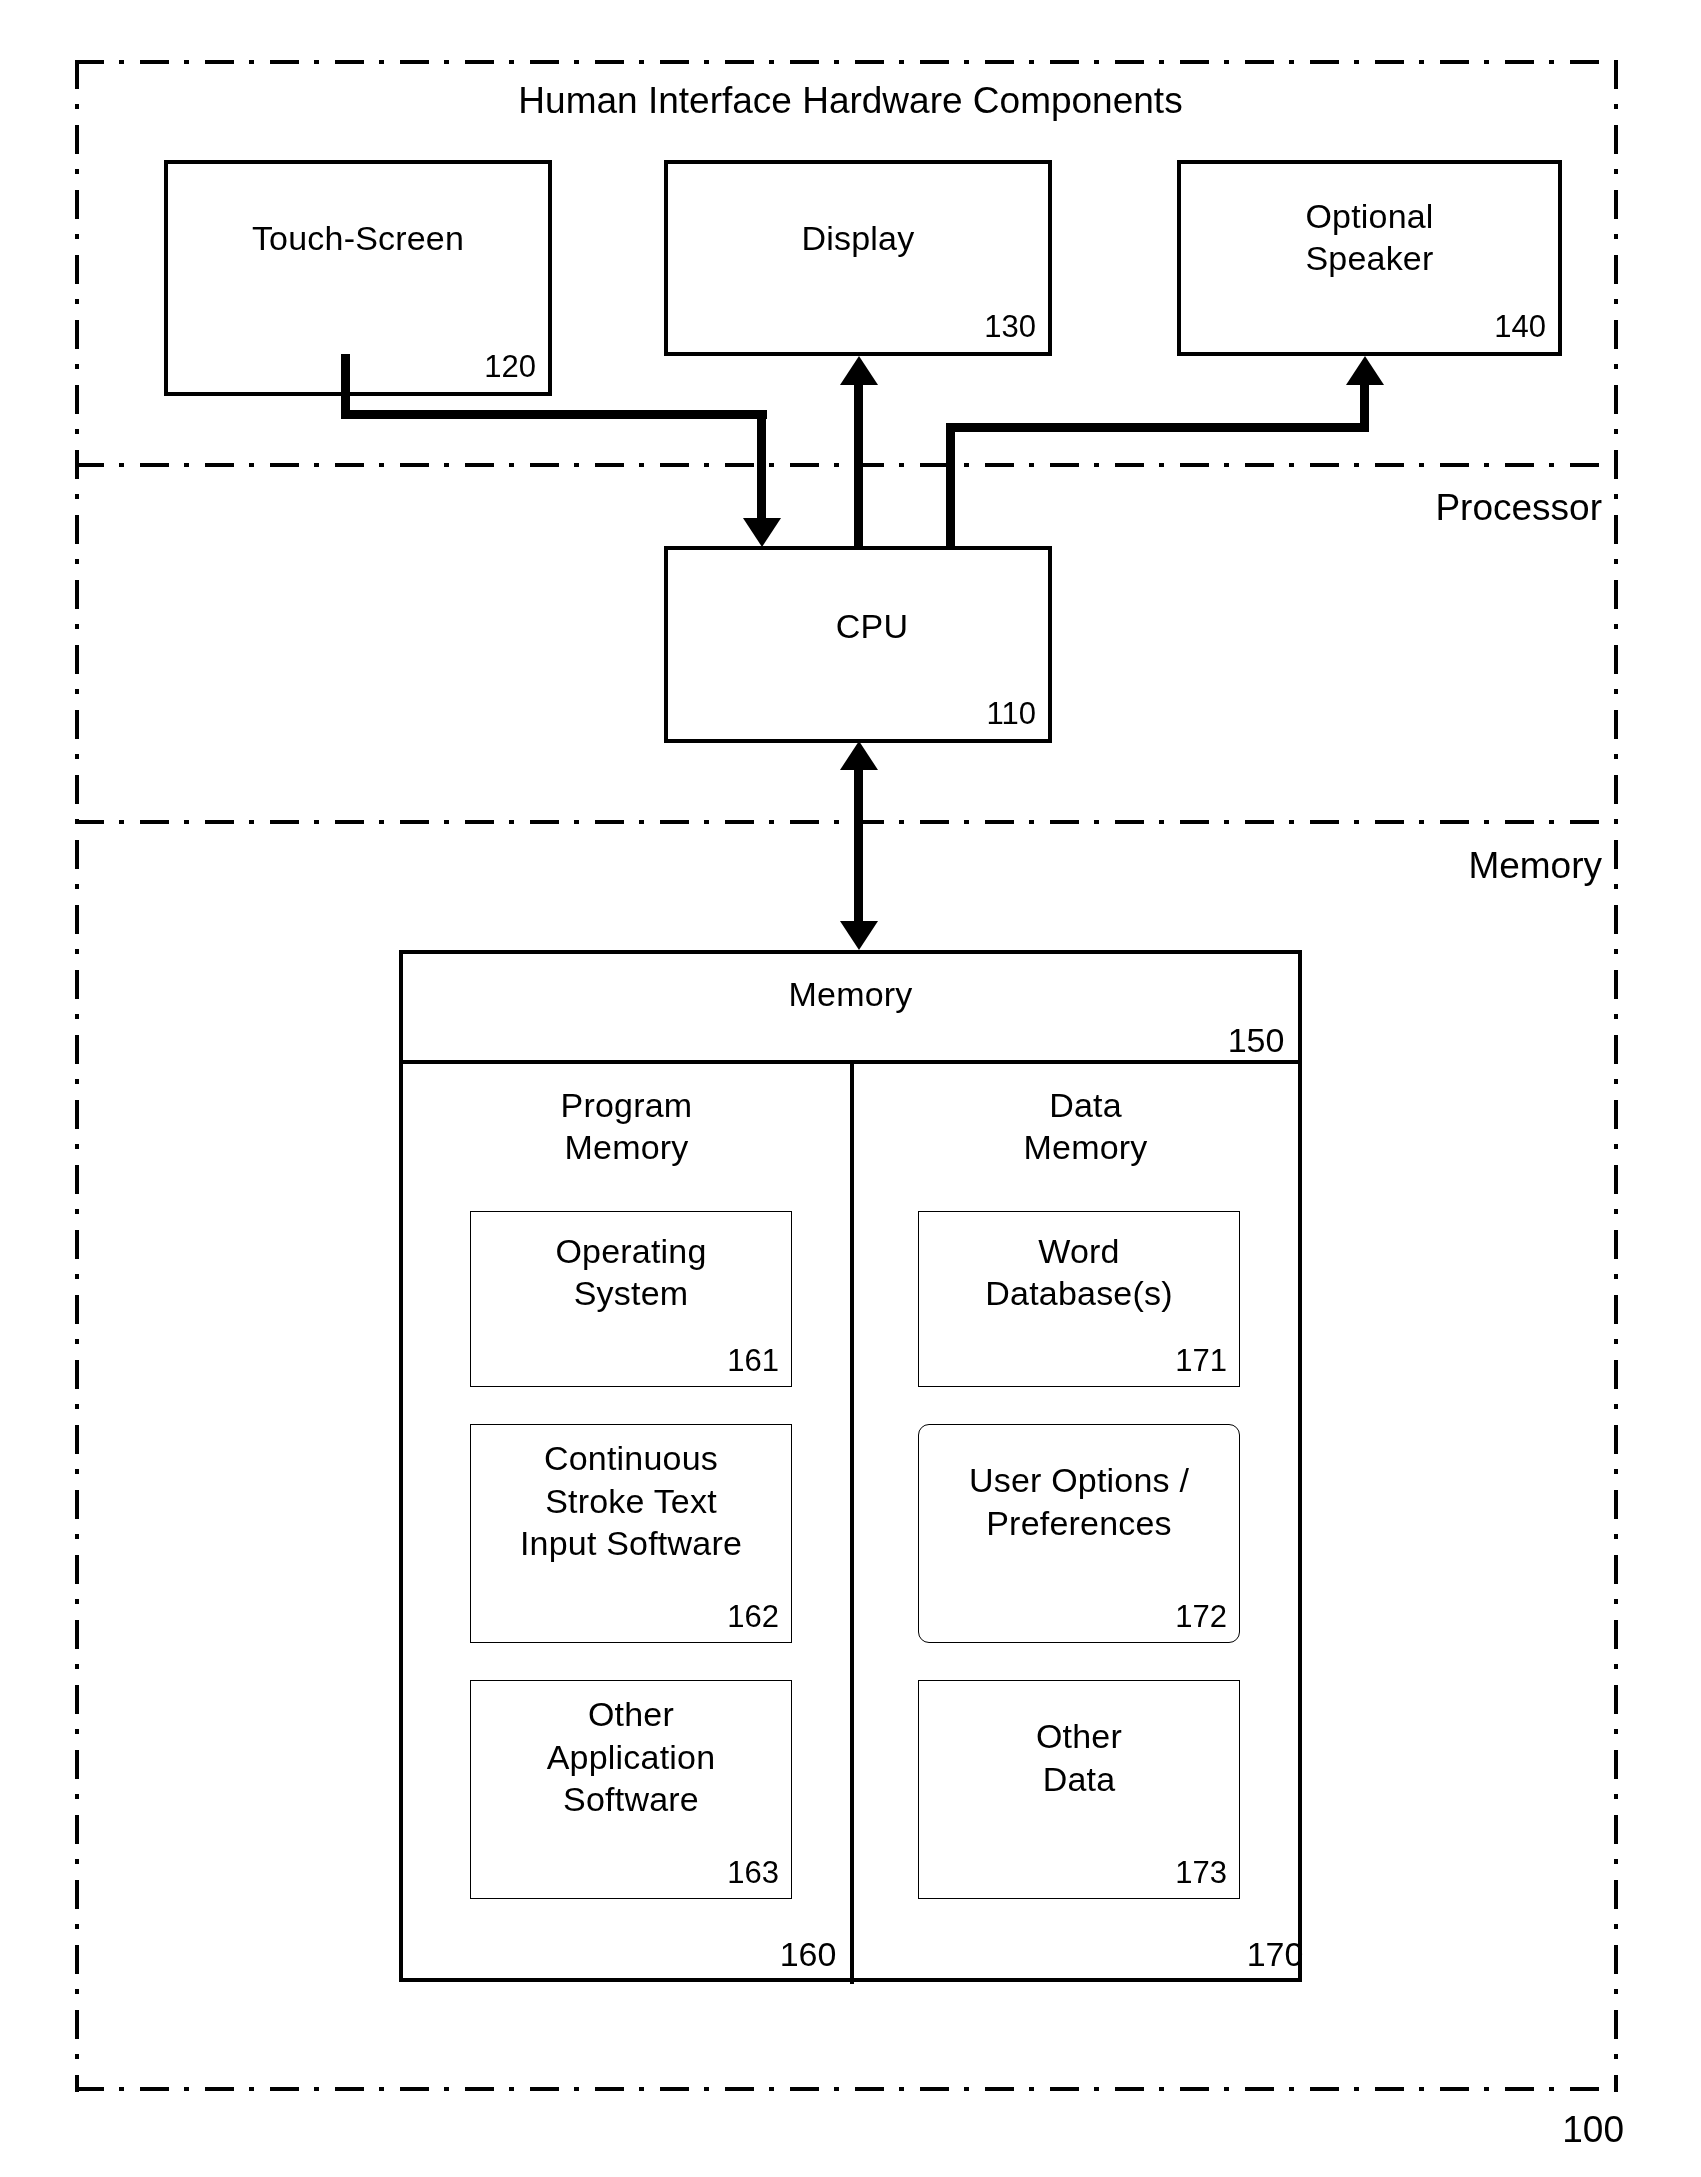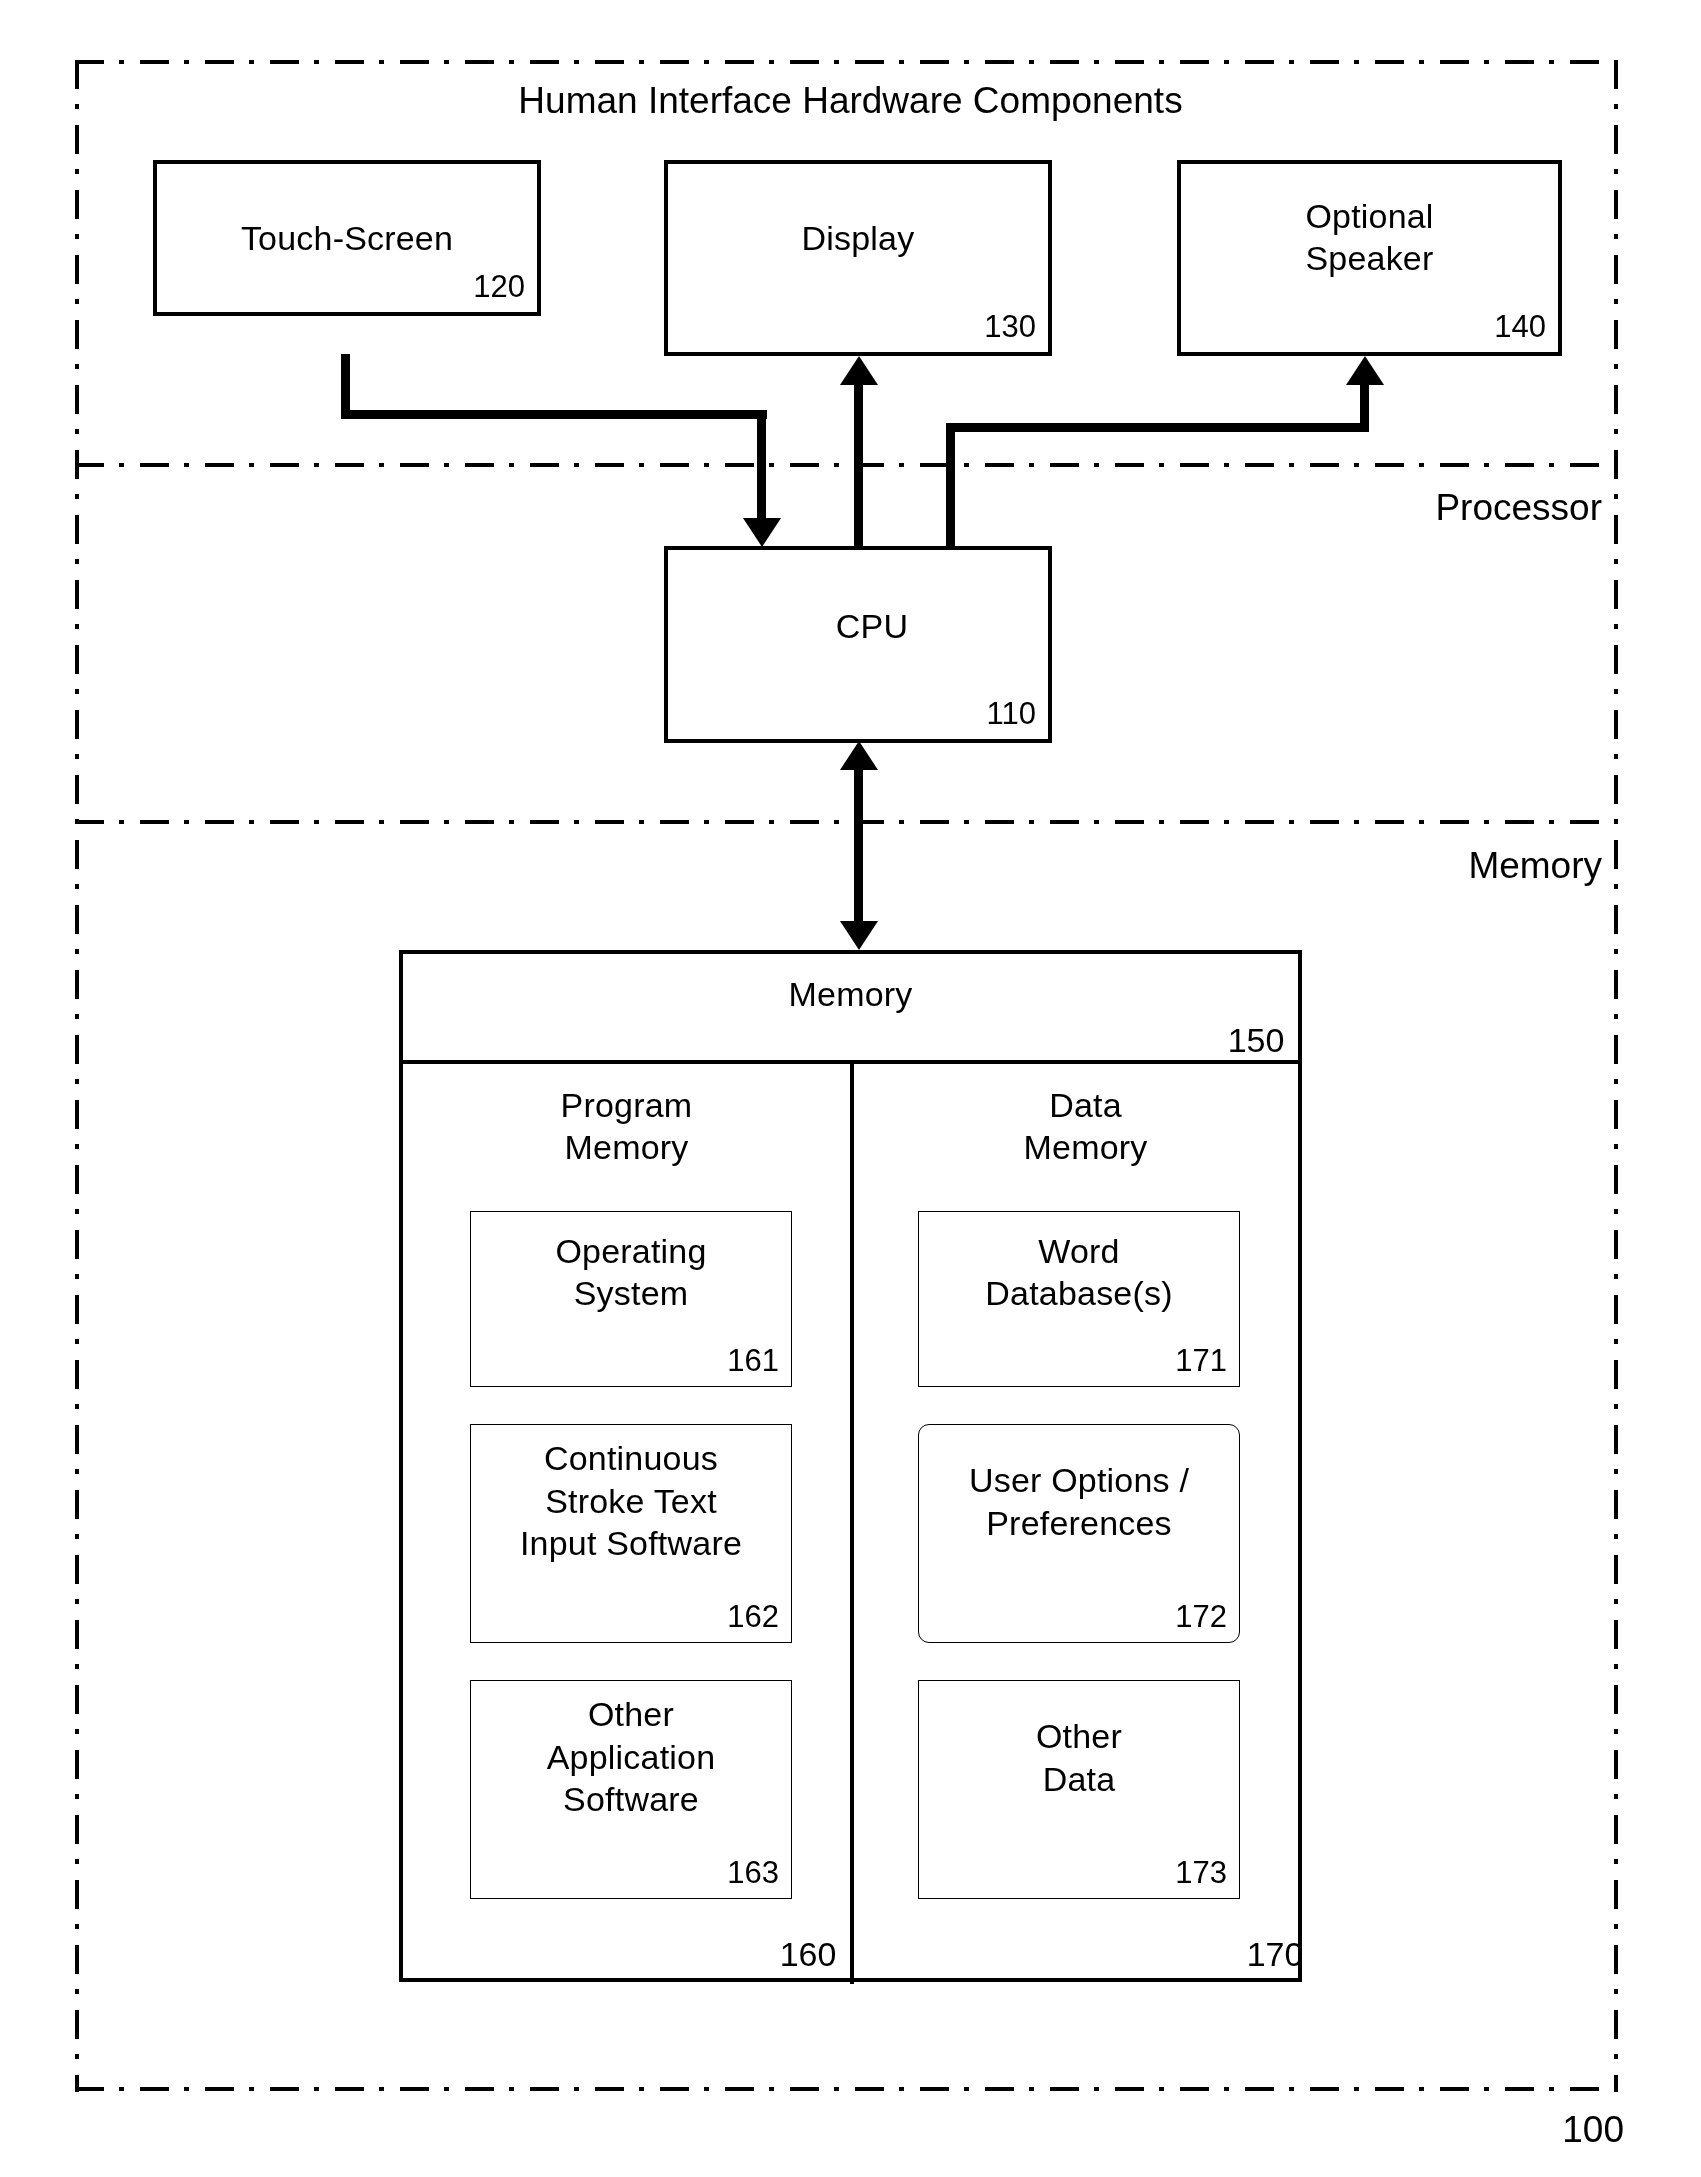--- a/index.html
+++ b/index.html
@@ -55,21 +55,21 @@
   <div class="dashdot-h" style="left:75px; top:820px; width:1543px;"></div>
 
   <div class="label" style="left:0;top:80px;width:1701px;text-align:center;font-size:37px;">Human Interface Hardware Components</div>
 
   <div class="label" style="right:99px;top:487px;font-size:37px;">Processor</div>
 
   <div class="label" style="right:99px;top:845px;font-size:37px;">Memory</div>
 
   <div class="label" style="right:77px;top:2109px;font-size:37px;">100</div>
 
-  <div class="box" style="left:153px;top:160px;width:388px;height:156px;">
+  <div class="box" style="left:164px;top:160px;width:388px;height:236px;">
     <div class="title" style="top:53px;">Touch-Screen</div>
     <div class="refnum">120</div>
   </div>
 
   <div class="box" style="left:664px;top:160px;width:388px;height:196px;padding-left:13px;">
     <div class="title" style="top:53px;">Display</div>
     <div class="refnum">130</div>
   </div>
 
   <div class="box" style="left:1177px;top:160px;width:385px;height:196px;">

